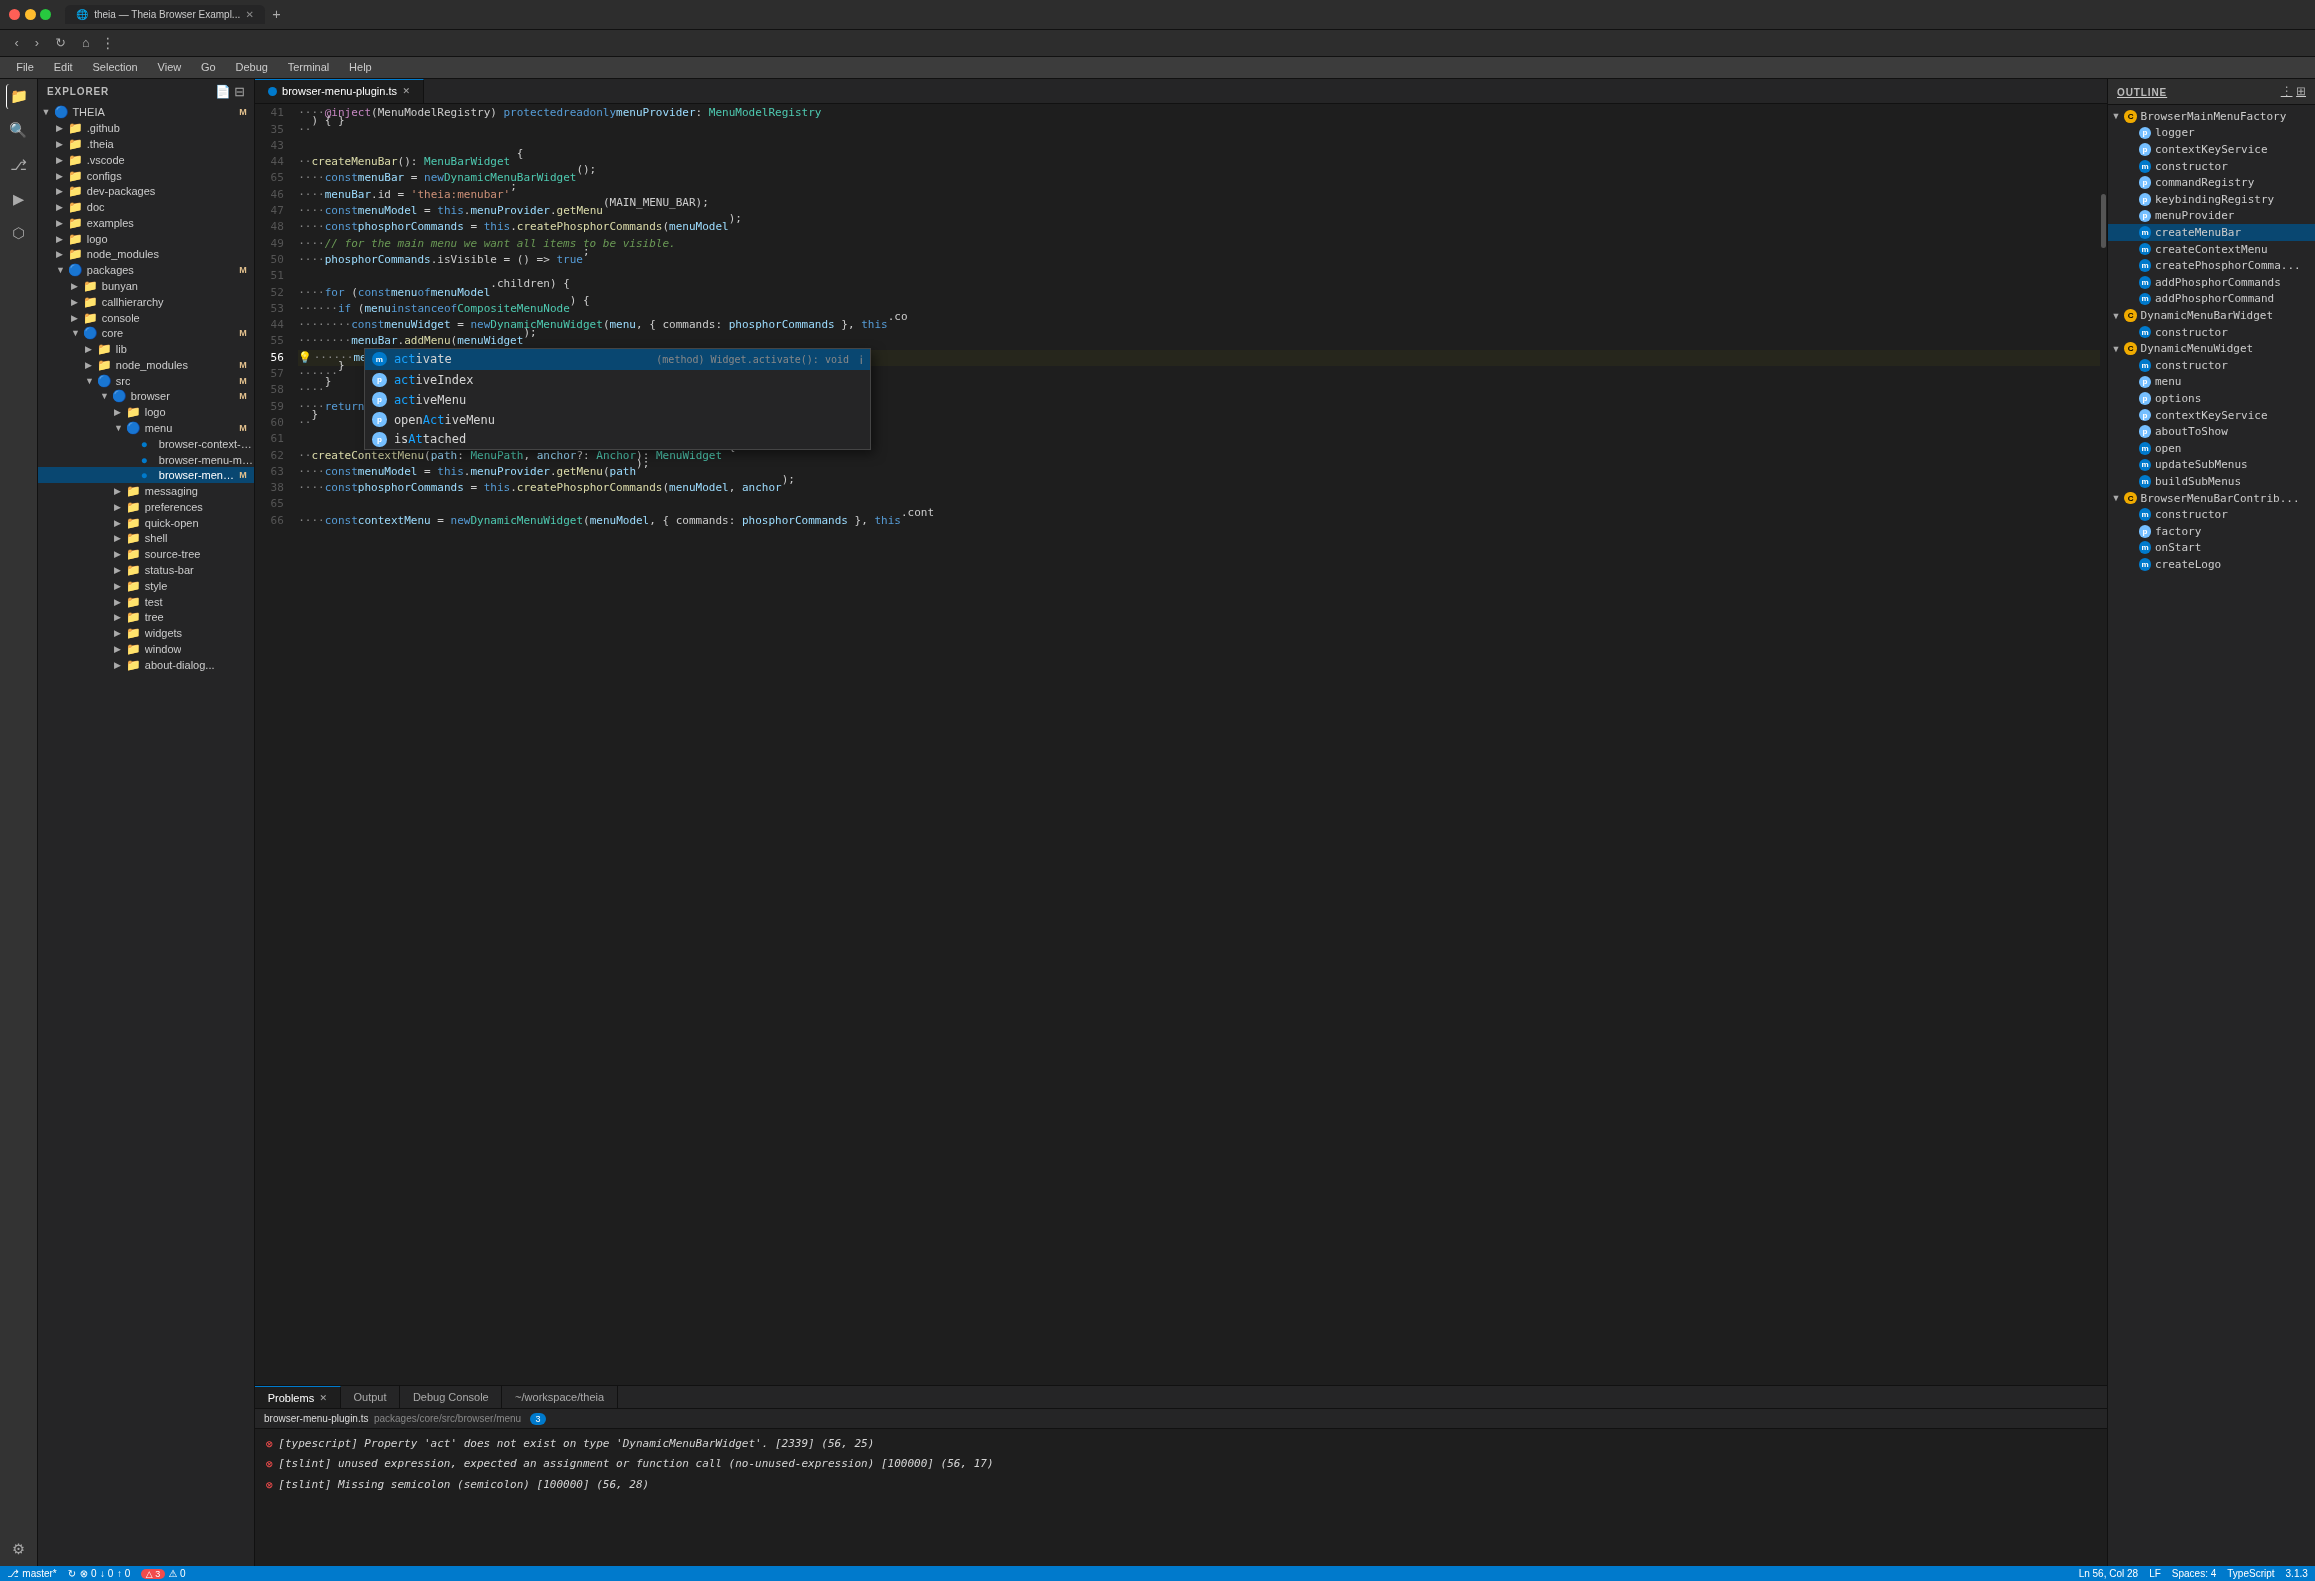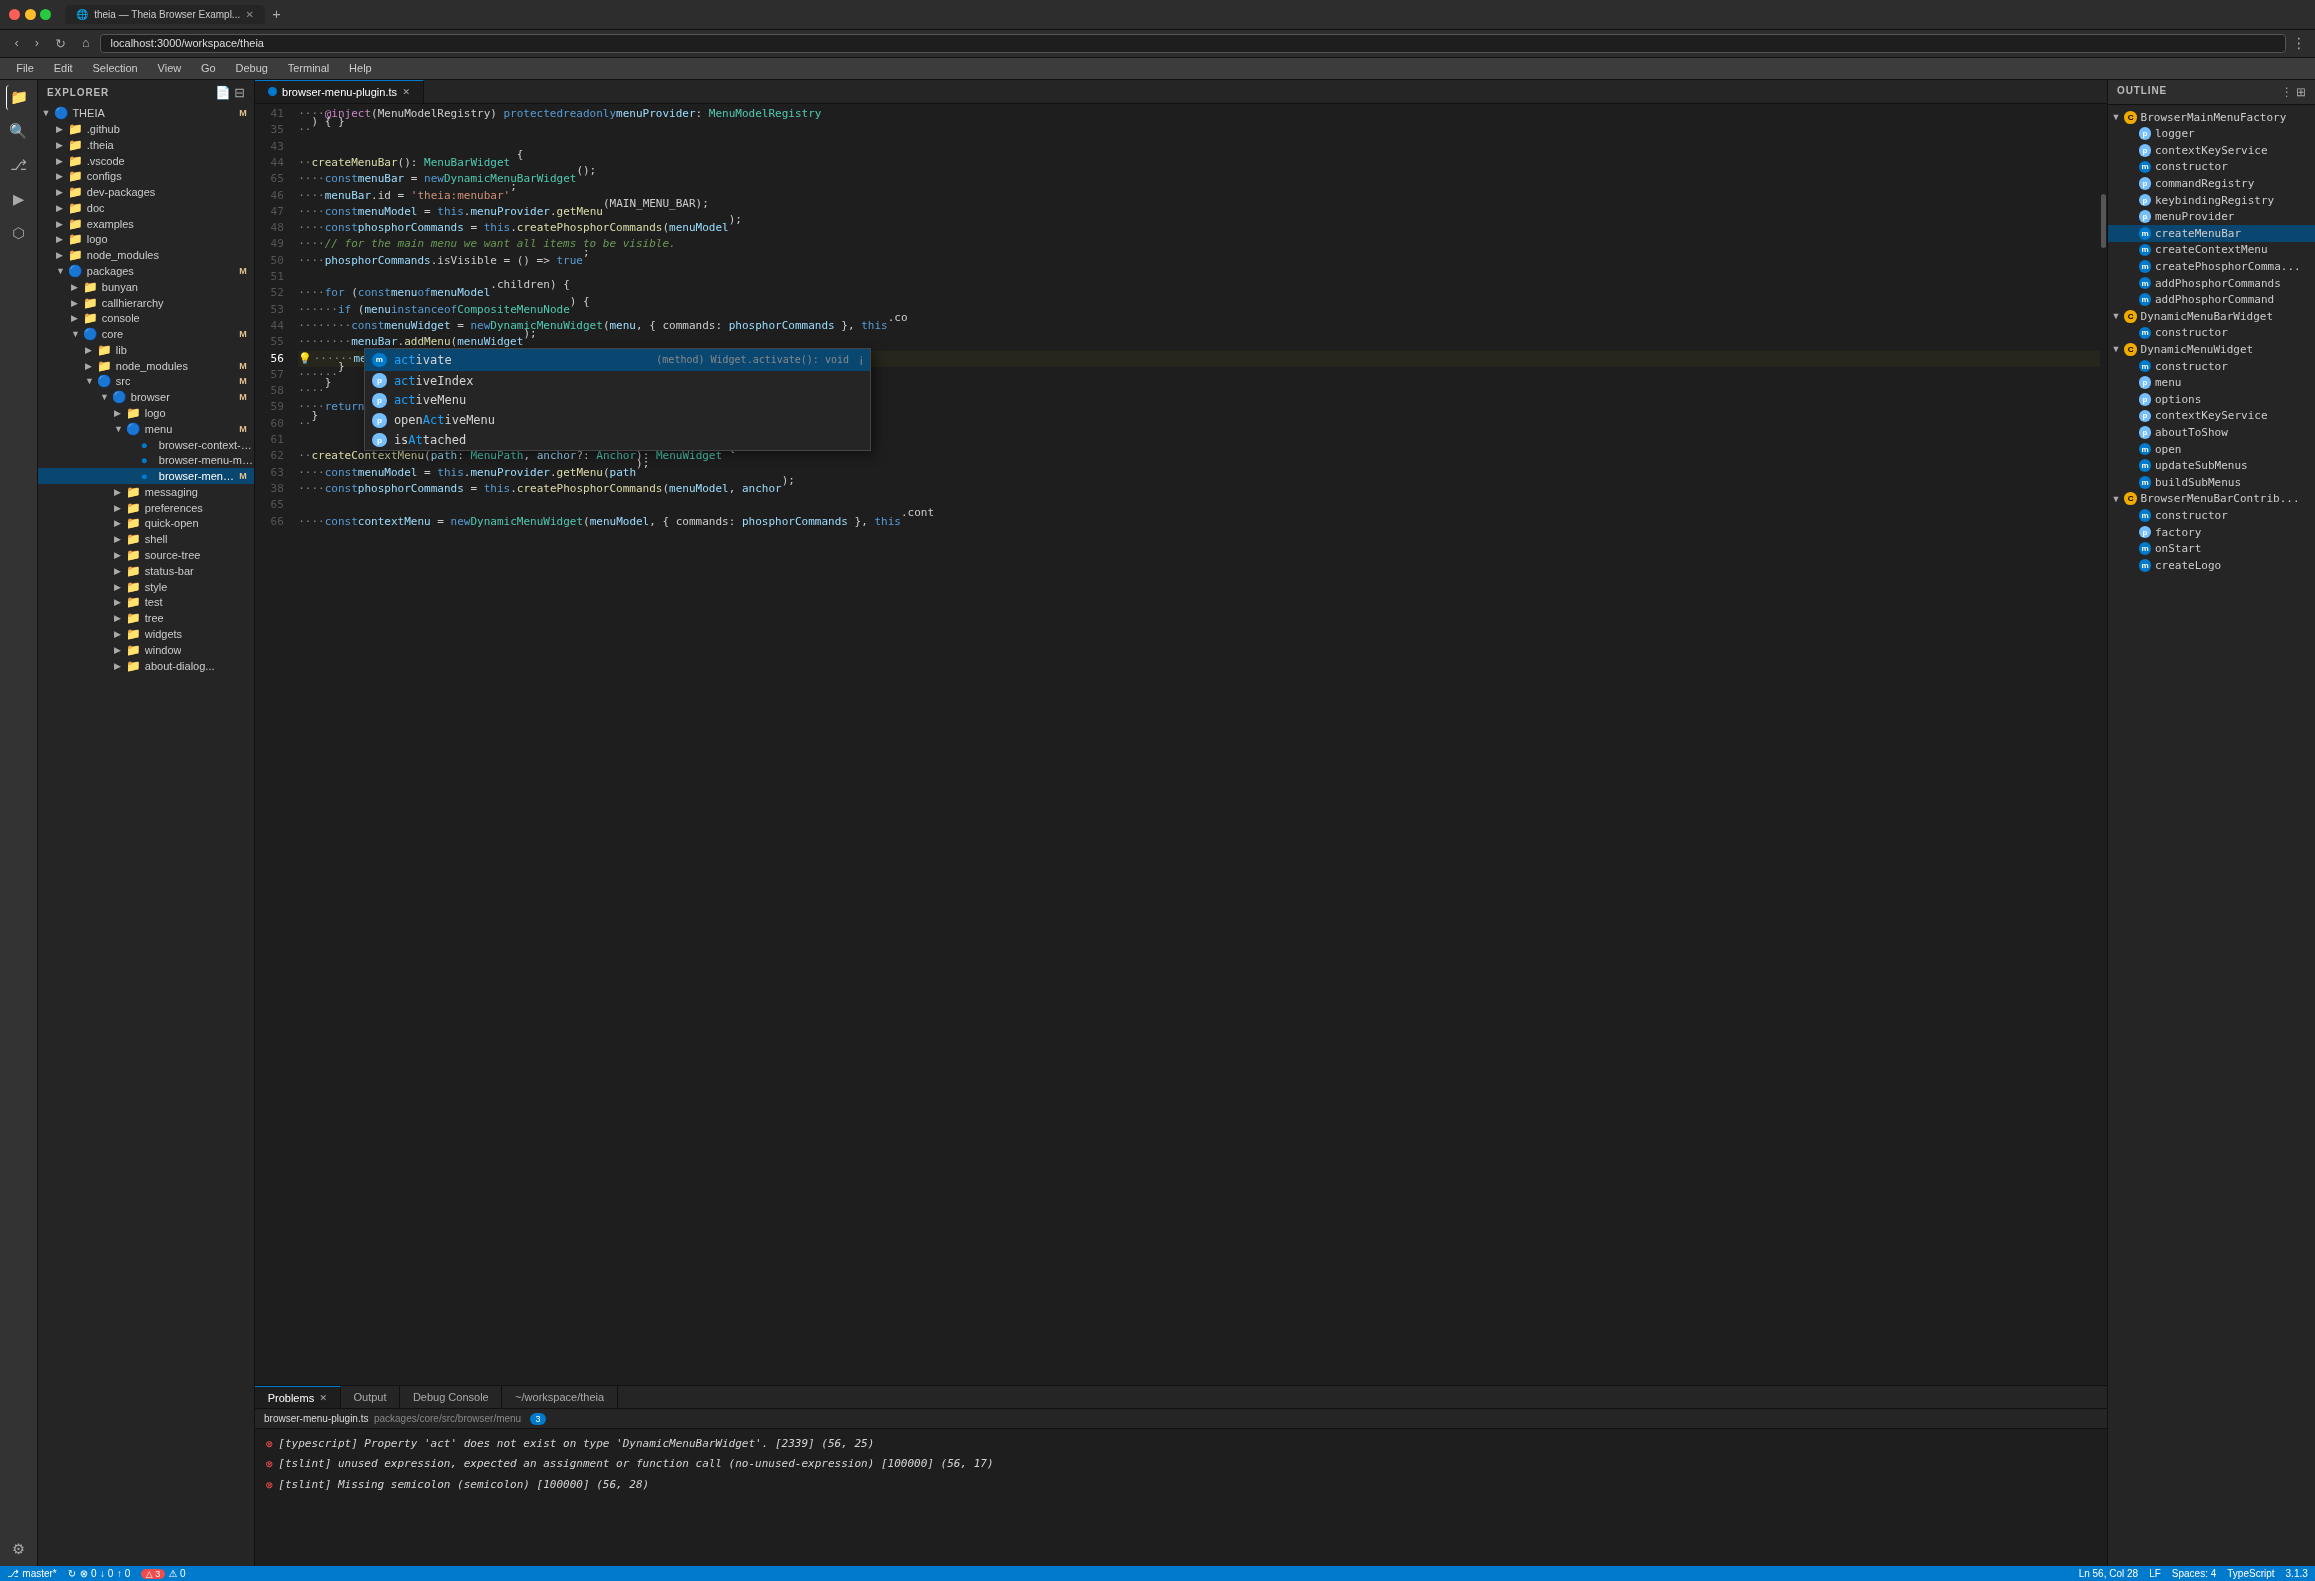--- a/index.html
+++ b/index.html
@@ -85,21 +85,21 @@
     .ac-icon { width: 14.5px; height: 14.5px; border-radius: 50%; display: flex; align-items: center; justify-content: center; font-size: 8.1px; font-weight: bold; flex-shrink: 0; }
     .ac-icon.method { background: #007acc; color: #fff; }
     .ac-icon.property { background: #75bfff; color: #fff; }
     .ac-label { flex: 1; font-family: monospace; font-size: 12px; color: #d4d4d4; }
     .ac-label .match { color: #18a3ff; }
     .ac-type { color: #888; font-size: 10px; font-family: monospace; }
     .editor-scrollbar-thumb { width: 5.4px; height: 54px; background: #555; margin: 90px auto 0; border-radius: 2.7px; }
 
     
     .outline-panel { width: 208px; background: #252526; border-left: 0.9px solid #111; display: flex; flex-direction: column; overflow: hidden; }
-    .outline-header { display: flex; align-items: flex-start; justify-content: space-between; padding: 5.4px 9px; background: #2d2d2d; border-bottom: 0.9px solid #111; }
+    .outline-header { display: flex; align-items: flex-end; justify-content: space-between; padding: 5.4px 9px; background: #2d2d2d; border-bottom: 0.9px solid #111; text-decoration: underline; }
     .outline-title { font-size: 10px; font-weight: 600; color: #bbb; text-transform: uppercase; letter-spacing: 0.9px; }
     .outline-icons { display: flex; gap: 3.6px; }
     .outline-icon-btn { background: none; border: none; color: #aaa; cursor: pointer; font-size: 11.8px; }
     .outline-content { flex: 1; overflow-y: auto; padding: 3.6px 0; }
     .outline-content::-webkit-scrollbar { width: 3.6px; }
     .outline-content::-webkit-scrollbar-thumb { background: #555; }
     .outline-item { display: flex; align-items: center; padding: 1.8px 3.6px; cursor: pointer; color: #ccc; }
     .outline-item.selected { background: #094771; }
     .outline-arrow { display: inline-block; width: 12.7px; font-size: 9px; color: #aaa; }
     .outline-circle { width: 12.7px; height: 12.7px; border-radius: 50%; display: inline-flex; align-items: center; justify-content: center; font-size: 8.1px; font-weight: bold; margin-right: 3.6px; flex-shrink: 0; }
@@ -153,21 +153,20 @@
     </div>
     <button class="new-tab">+</button>
   </div>
 </div>
 
 <div class="nav-bar">
   <button class="nav-btn">‹</button>
   <button class="nav-btn">›</button>
   <button class="nav-btn">↻</button>
   <button class="nav-btn">⌂</button>
-  <input class="address-bar" type="text" value="localhost:3000/workspace/theia" style="">
   <span class="nav-right">⋮</span>
 </div>
 
 <div class="menu-bar">
   <div class="menu-item">File</div>
   <div class="menu-item">Edit</div>
   <div class="menu-item">Selection</div>
   <div class="menu-item">View</div>
   <div class="menu-item">Go</div>
   <div class="menu-item">Debug</div>

